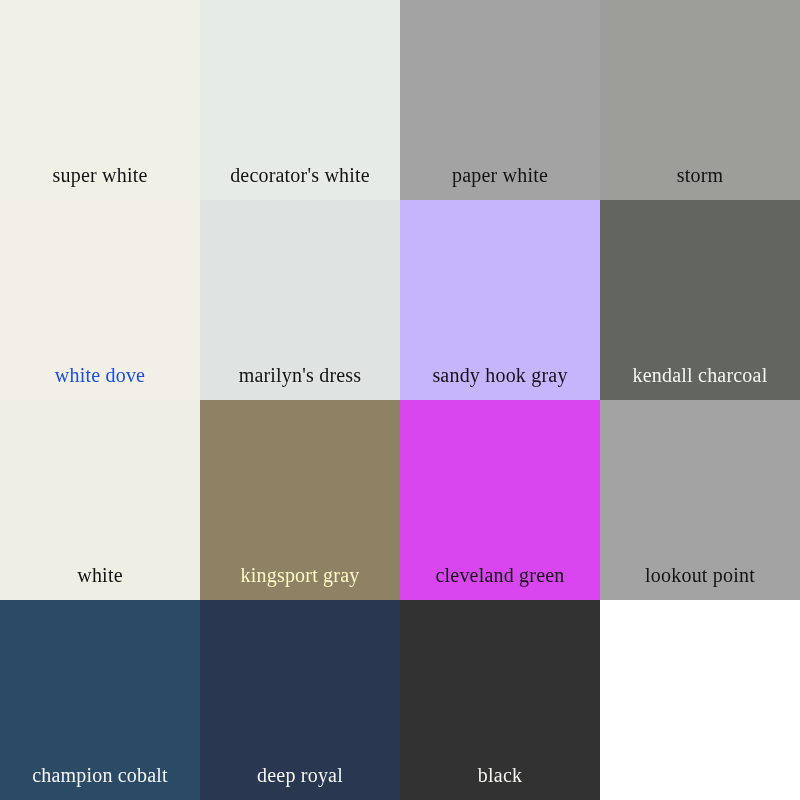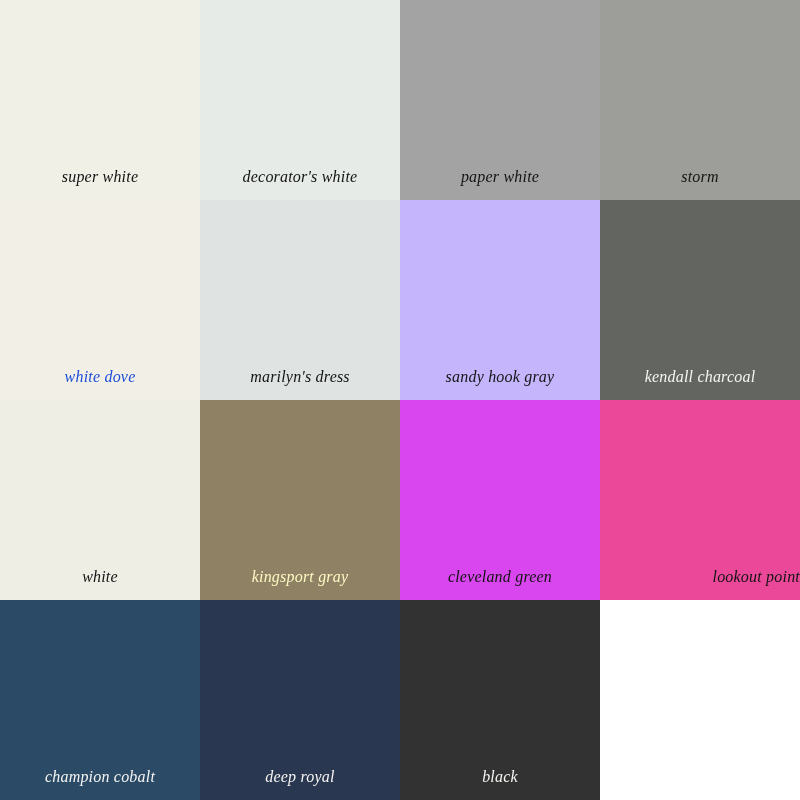--- a/index.html
+++ b/index.html
@@ -22,22 +22,21 @@
   .swatch {
     position: relative;
     display: flex;
     align-items: flex-end;
     justify-content: center;
     box-sizing: border-box;
     padding-bottom: 14px;
     overflow: hidden;
   }
   .swatch-label {
-    font-style: italic;
-    font-size: 16px;
+    font-size: 20px;
     line-height: 1.1;
     letter-spacing: 0.2px;
     white-space: nowrap;
     text-align: center;
     user-select: none;
   }
   .label-dark { color: #141414; }
   .label-light { color: #f5f5f2; }
 </style>
 </head>
@@ -70,21 +69,21 @@
     </div>
     <div class="swatch" style="background: rgb(238, 238, 229); --c: #eeeee5;">
       <span class="swatch-label label-dark" style="color: rgb(20, 20, 20); text-align: right;">white</span>
     </div>
     <div class="swatch" style="background: rgb(142, 129, 100); --c: #8e8164;">
       <span class="swatch-label label-light" style="color: #fef9c3;">kingsport gray</span>
     </div>
     <div class="swatch" style="background: #d946ef; --c: #7a6c3c;">
       <span class="swatch-label label-dark" style="color: rgb(20, 20, 20);">cleveland green</span>
     </div>
-    <div class="swatch" style="background: #ec4899; justify-content: flex-end; --c: #dde4e2;">
+    <div class="swatch" style="background: #a3a3a3; --c: #dde4e2;">
       <span class="swatch-label label-dark" style="color: rgb(20, 20, 20);">lookout point</span>
     </div>
     <div class="swatch" style="background: rgb(42, 74, 102); --c: #2a4a66;">
       <span class="swatch-label label-light" style="color: rgb(245, 245, 242);">champion cobalt</span>
     </div>
     <div class="swatch" style="background: rgb(42, 55, 80); --c: #2a3750;">
       <span class="swatch-label label-light" style="color: rgb(245, 245, 242);">deep royal</span>
     </div>
     <div class="swatch" style="background: rgb(50, 50, 50); --c: #323232;">
       <span class="swatch-label label-light" style="color: rgb(245, 245, 242);">black</span>

